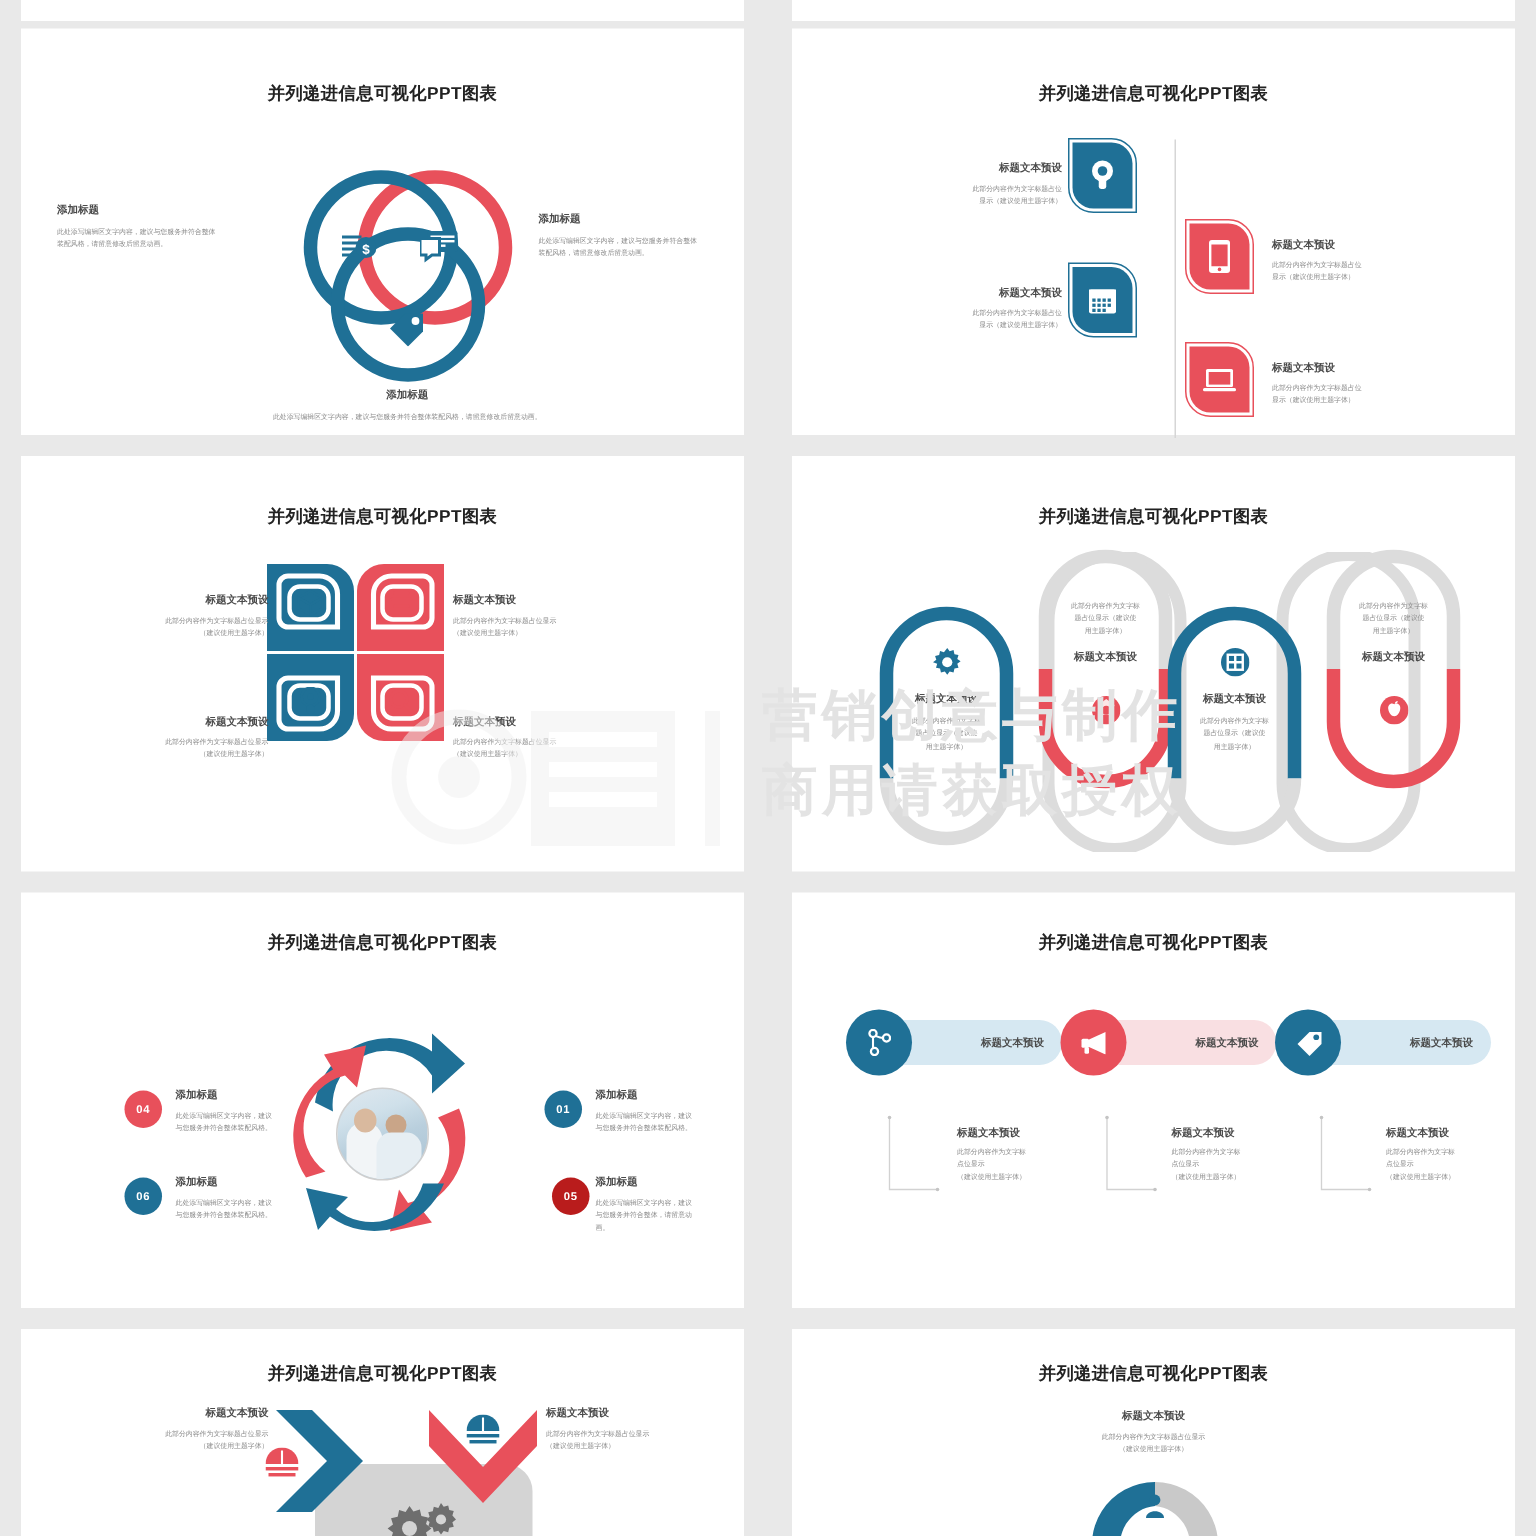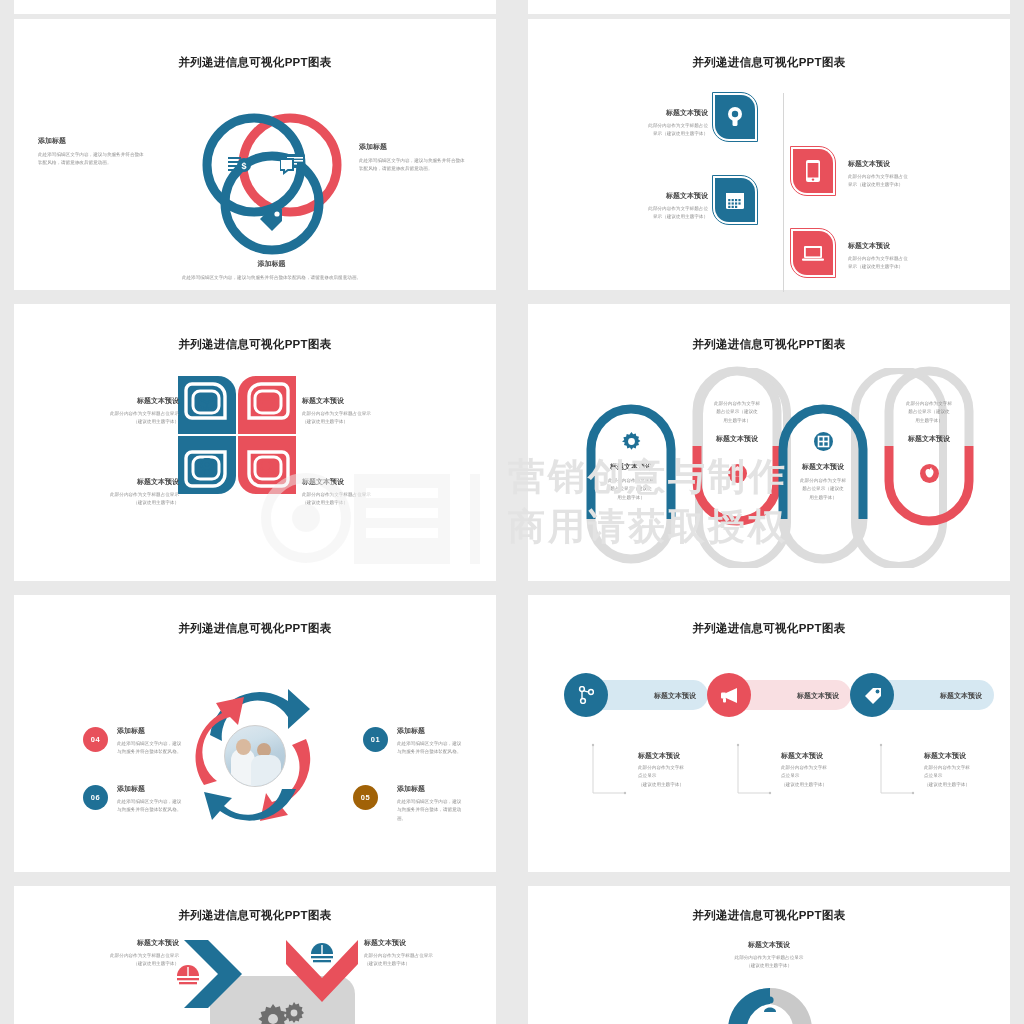--- a/index.html
+++ b/index.html
@@ -422,21 +422,21 @@
     </div>
 
     <div class="numbadge" style="left:349px; top:132px; background:#1f7096;">
       <span>01</span>
     </div>
     <div style="position:absolute; left:383px; top:131px; width:68px;">
       <div class="h3">添加标题</div>
       <div class="bd" style="margin-top:4px;">此处添写编辑区文字内容，建议与您服务并符合整体装配风格。</div>
     </div>
 
-    <div class="numbadge" style="left:339px; top:190px; background:#a16207;">
+    <div class="numbadge" style="left:354px; top:190px; background:#b91c1c;">
       <span>05</span>
     </div>
     <div style="position:absolute; left:383px; top:189px; width:68px;">
       <div class="h3">添加标题</div>
       <div class="bd" style="margin-top:4px;">此处添写编辑区文字内容，建议与您服务并符合整体，请留意动画。</div>
     </div>
   </div>
 
   <div class="slide" style="left:528px; top:595px; width:482px; height:277px;">
     <div class="s-title" style="top:26px;">并列递进信息可视化PPT图表</div>

